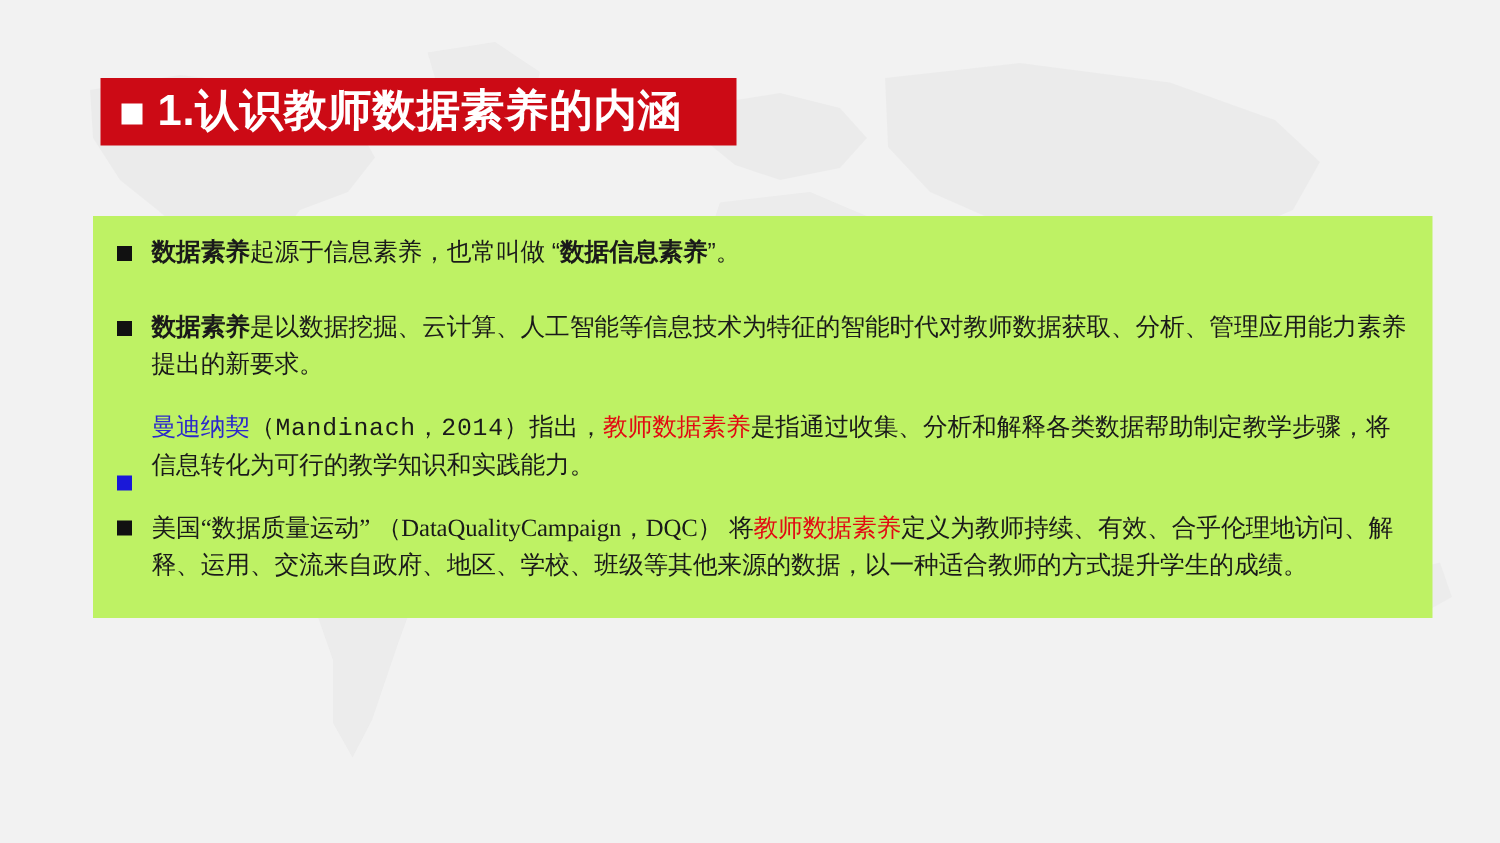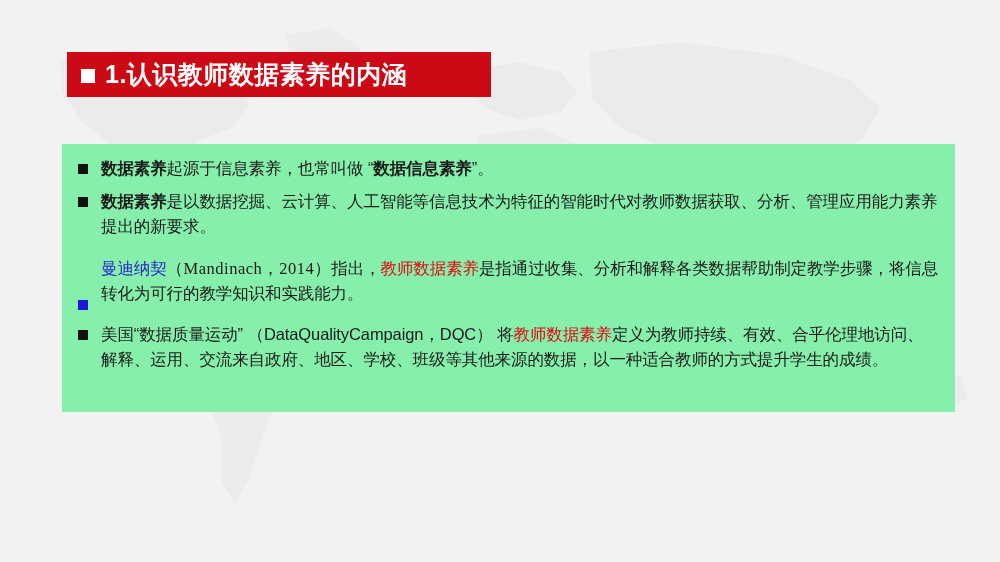--- a/index.html
+++ b/index.html
@@ -51,35 +51,35 @@
   #title-bar .tsq {
     width: 14px;
     height: 14px;
     background: #ffffff;
     flex: 0 0 auto;
     margin-right: 10px;
     margin-top: 2px;
   }
   #title-text {
     color: #ffffff;
-    font-size: 25px;
+    font-size: 29px;
     font-weight: bold;
     letter-spacing: 0.5px;
     line-height: 1;
     white-space: nowrap;
   }
 
   
   #body-panel {
     position: absolute;
     left: 62px;
     top: 144px;
     width: 893px;
     height: 268px;
-    background: #86efac;
+    background: #bef264;
     padding: 10px 16px 10px 14px;
   }
 
   .bullet {
     position: relative;
     padding-left: 25px;
     color: #1a1a1a;
     font-size: 16.5px;
     line-height: 25px;
     letter-spacing: -0.1px;
@@ -88,29 +88,29 @@
     position: absolute;
     left: 2px;
     top: 8px;
     width: 10px;
     height: 10px;
     background: #111111;
   }
   .bullet .sq.blue { background: #1a18d8; }
 
   .b1 { margin-top: 2px; }
-  .b2 { margin-top: 8px; }
+  .b2 { margin-top: 25px; }
   .b3 { margin-top: 17px; }
   .b4 { margin-top: 16px; }
 
   .bold   { font-weight: bold; }
   .blue   { color: #2b28cc; margin-top: 36px; }
   .red    { color: #e20a12; font-weight: normal; }
-  .mono   { font-family: Liberation Serif, serif; letter-spacing: 0.5px; }
-  .serifp { font-family: Liberation Sans, sans-serif; }
+  .mono   { font-family: Liberation Mono, monospace; letter-spacing: 0.5px; }
+  .serifp { font-family: Liberation Serif, serif; }
 </style>
 </head>
 <body>
 
 <div id="slide">
 
   <svg id="world-map" viewBox="0 0 1000 562" preserveAspectRatio="none" aria-hidden="true">
     <g fill="#dcdcdc">
 
       <path d="M60,60 L120,50 L190,58 L235,78 L250,105 L232,128 L200,140 L178,170 L160,205 L140,196 L128,160 L105,140 L80,120 L62,92 Z" opacity="0.55"></path>

